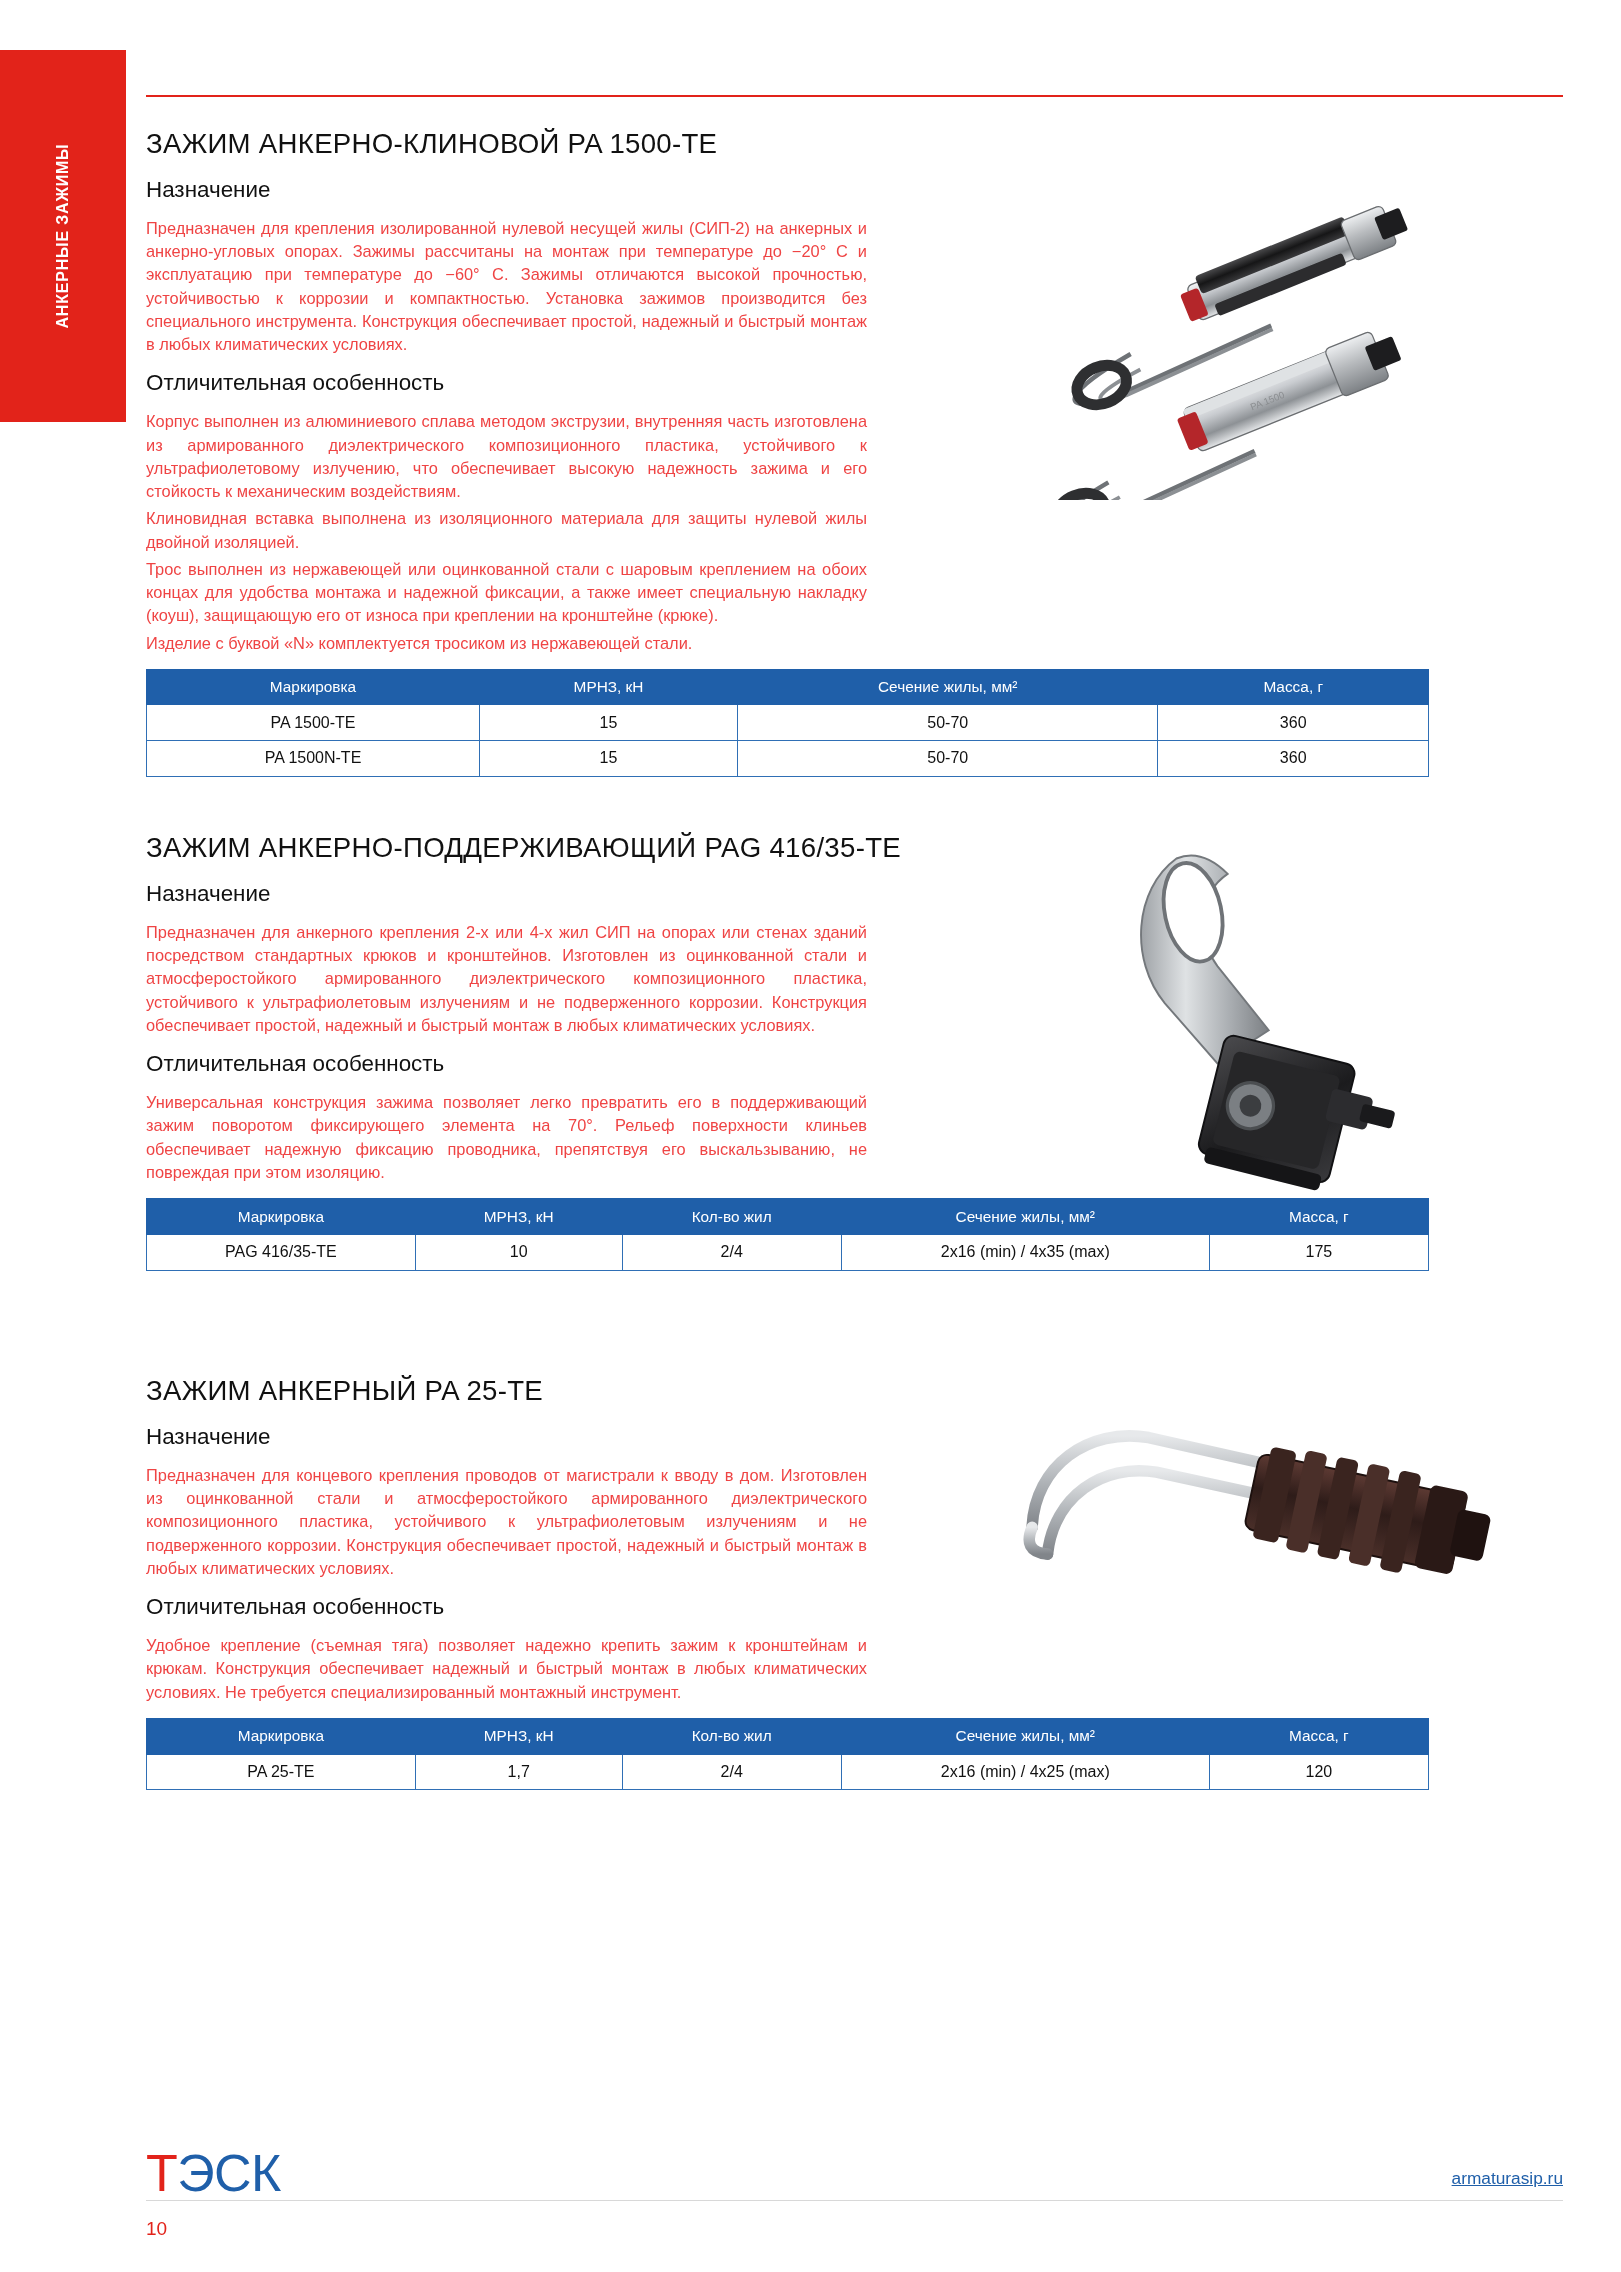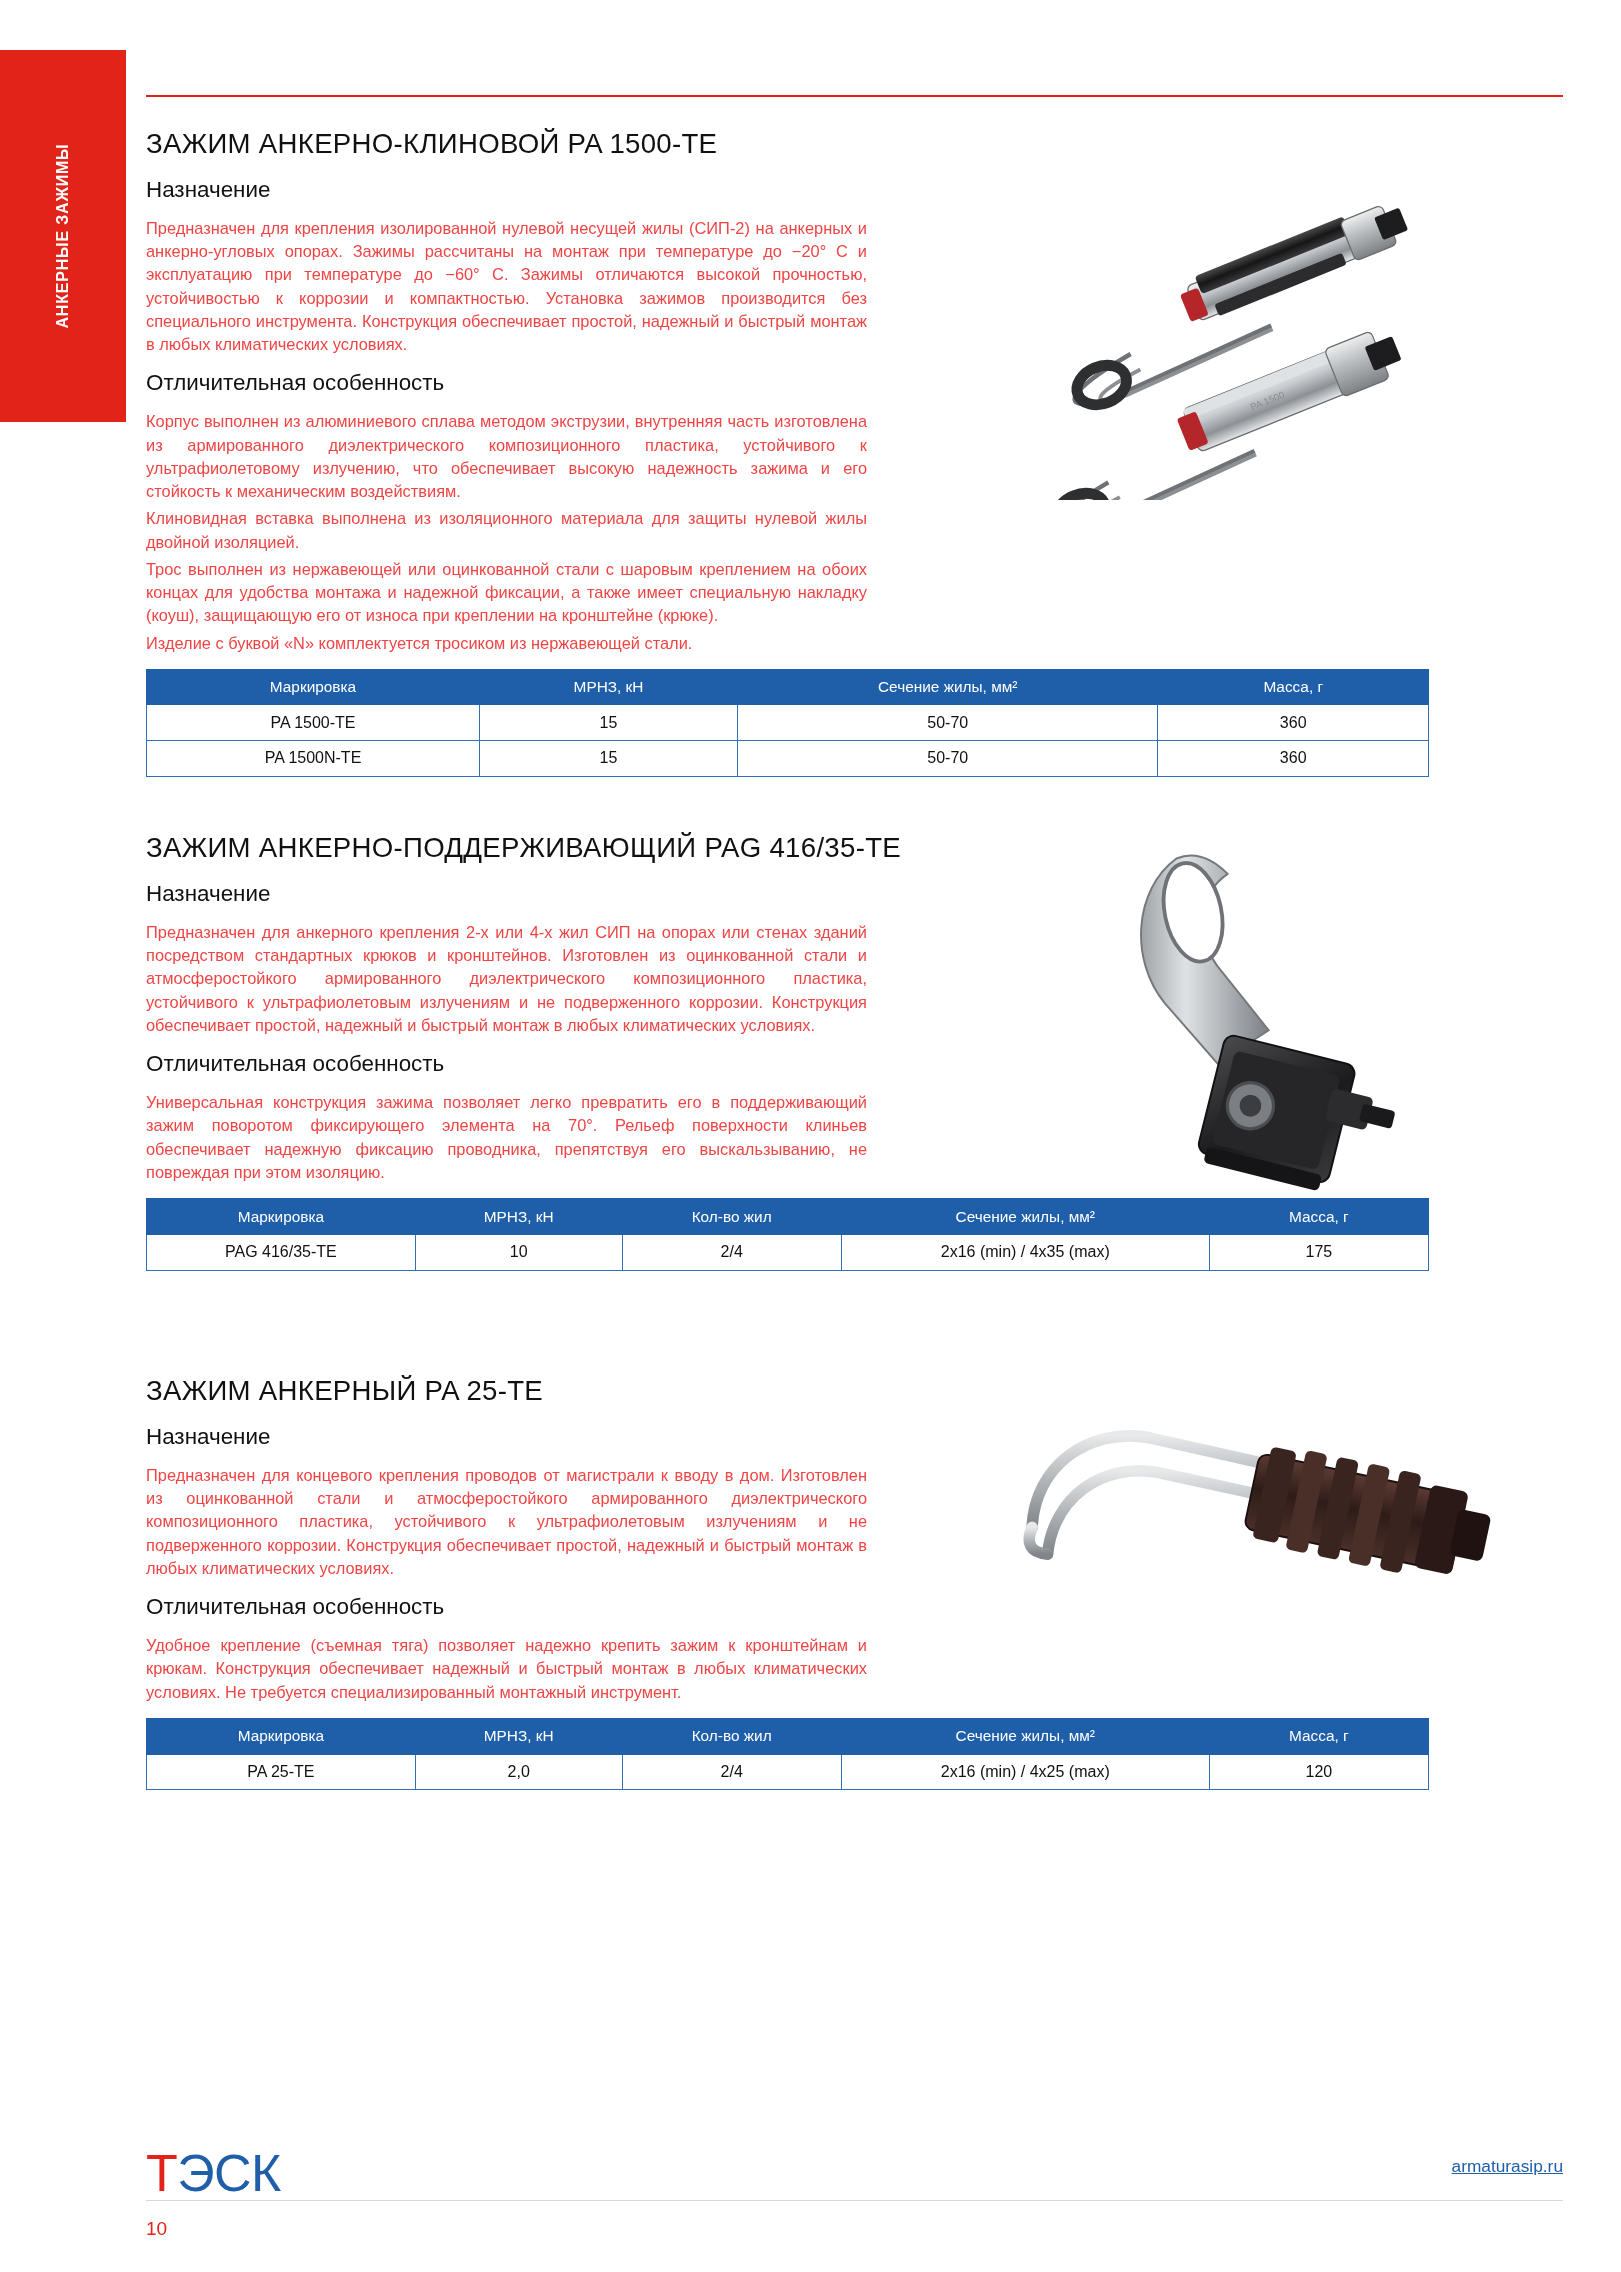--- a/index.html
+++ b/index.html
@@ -129,21 +129,21 @@
     font-size: 52px;
     font-weight: normal;
     letter-spacing: -0.6px;
     line-height: 1;
   }
   .logo .t { color: #e2231a; }
   .logo .esk { color: #1f5fa9; }
   .site {
     position: absolute;
     right: 0;
-    top: 17px;
+    top: 29px;
     font-size: 17.3px;
     color: #1f5fa9;
   }
   .page-num {
     position: absolute;
     left: 146px;
     bottom: 33px;
     font-size: 19px;
     color: #e2231a;
     font-weight: normal;
@@ -370,21 +370,21 @@
           <th style="width:21%">Маркировка</th>
           <th style="width:16%">МРНЗ, кН</th>
           <th style="width:17%">Кол-во жил</th>
           <th style="width:29%">Сечение жилы, мм²</th>
           <th style="width:17%">Масса, г</th>
         </tr>
       </thead>
       <tbody>
         <tr>
           <td>PA 25-TE</td>
-          <td>2,0</td>
+          <td>1,7</td>
           <td>2/4</td>
           <td>2x16 (min) / 4x25 (max)</td>
           <td>120</td>
         </tr>
       </tbody>
     </table>
   </div>
 
 </div>
 

